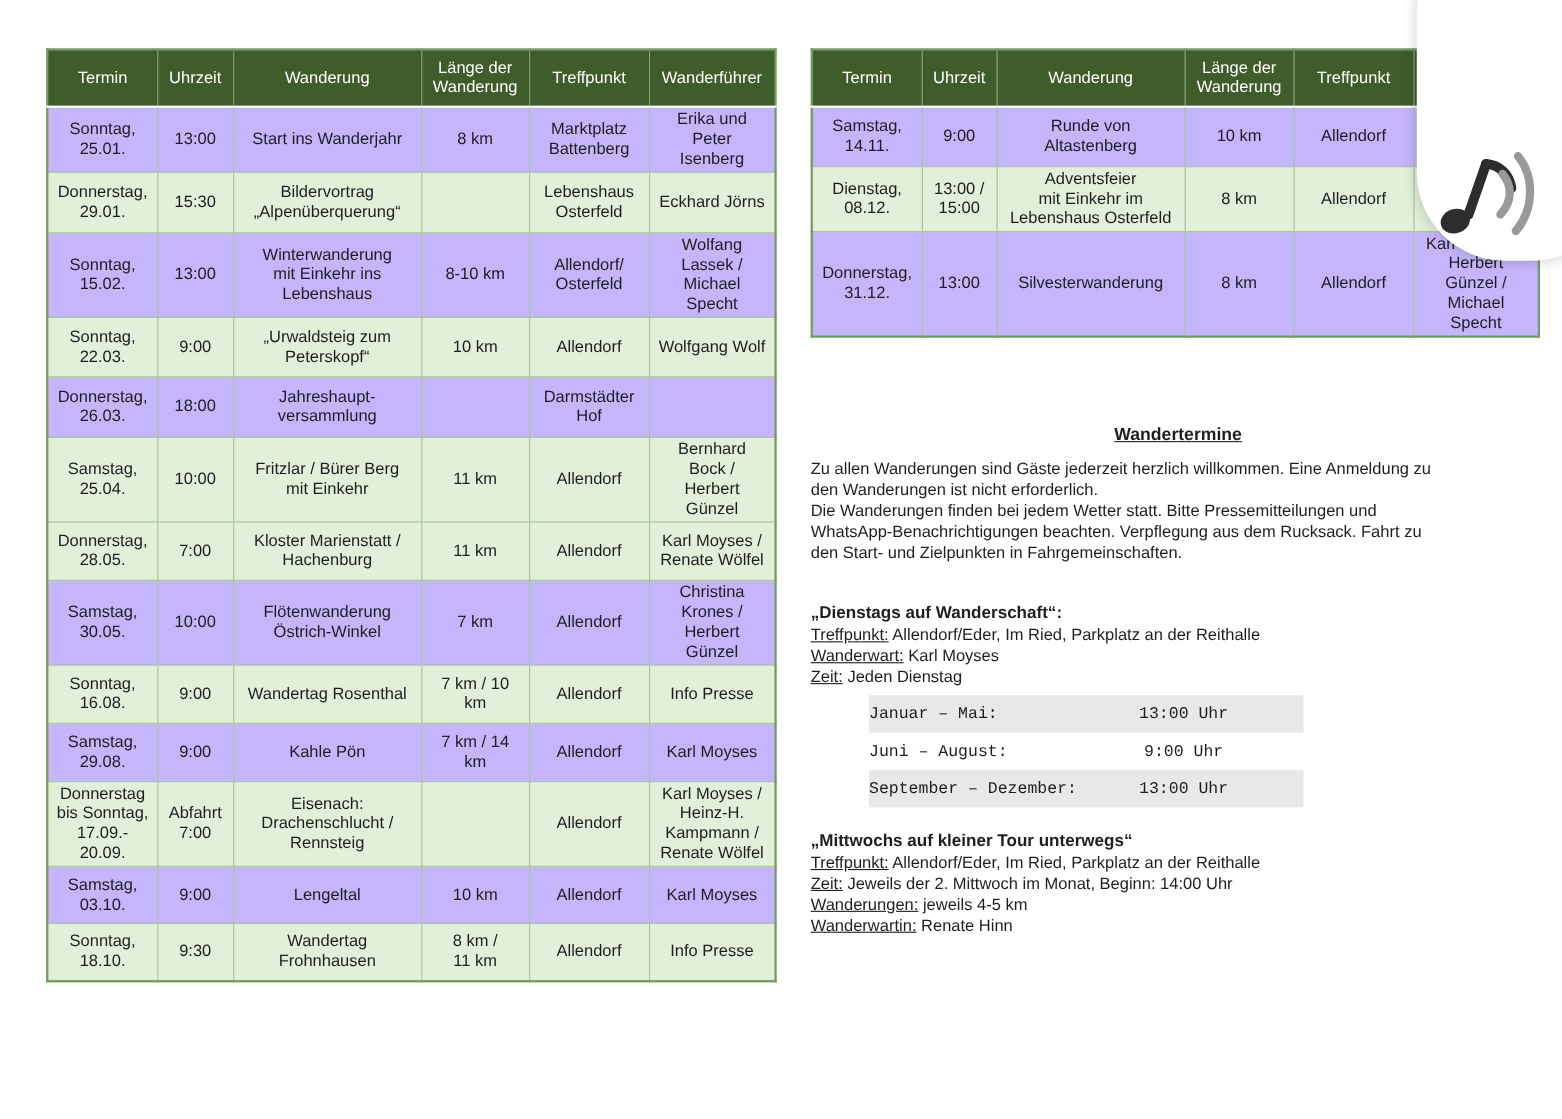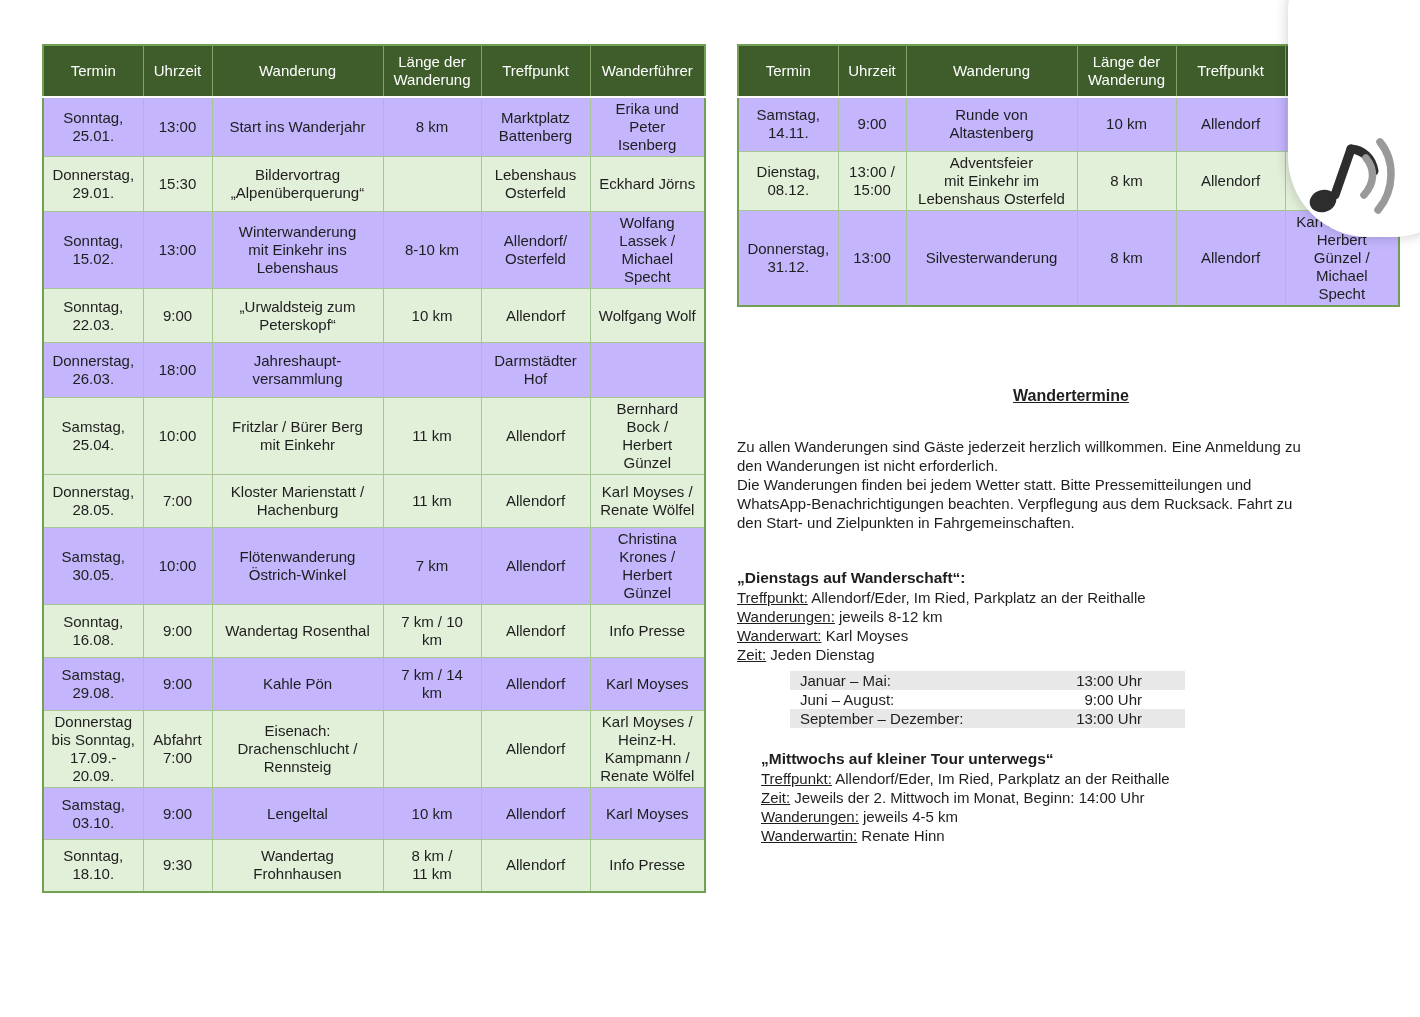--- a/index.html
+++ b/index.html
@@ -27,30 +27,30 @@
     border:1px solid #a6c793;
     white-space:pre-line;text-align:center;vertical-align:middle;
     padding:2px 3px;
   }
   .wtable tr.alt td{background:#e2efd9;}
   #left-table{left:42px;top:44px;width:662px;}
   #right-table{left:737px;top:44px;width:661px;}
 
   
   .info{position:absolute;left:737px;top:386px;width:668px;font-size:15px;line-height:19px;}
-  .info-title{text-align:center;font-weight:bold;font-size:16px;text-decoration:underline;margin-bottom:32px;}
+  .info-title{text-align:center;font-weight:bold;font-size:16px;text-decoration:underline;margin-bottom:12px;}
   .intro{white-space:pre-line;margin:0 0 36px 0;}
   .block-head{font-weight:bold;font-size:15.5px;margin-bottom:1px;}
   .iline .lbl{text-decoration:underline;}
   .iline b{font-weight:normal;}
   .sched{margin:7px 0 0 53px;width:395px;}
-  .srow{display:grid;grid-template-columns:230px 112px 1fr;height:19px;align-items:center;padding-left:10px;box-sizing:border-box;}
+  .srow{display:grid;grid-template-columns:230px 112px 1fr;height:34px;align-items:center;box-sizing:border-box;font-family:Liberation Mono, monospace;}
   .srow.shaded{background:#e8e8e8;}
-  .srow .stime{text-align:right;}
-  .block + .block{margin-top:20px;margin-left:24px;}
+  .srow .stime{text-align:center;}
+  .block + .block{margin-top:20px;}
   #dienstags-block{margin-bottom:0;}
   #mittwochs-block{margin-top:21px;}
 
   
   .audio-overlay{
     position:absolute;left:1288px;top:-50px;width:185px;height:287px;
     background:#ffffff;border-radius:60px 60px 80px 80px;
     box-shadow:0 0 14px rgba(0,0,0,0.20);
     cursor:pointer;
   }
@@ -302,21 +302,20 @@
     <p class="intro">Zu allen Wanderungen sind Gäste jederzeit herzlich willkommen. Eine Anmeldung zu
 den Wanderungen ist nicht erforderlich.
 Die Wanderungen finden bei jedem Wetter statt. Bitte Pressemitteilungen und
 WhatsApp-Benachrichtigungen beachten. Verpflegung aus dem Rucksack. Fahrt zu
 den Start- und Zielpunkten in Fahrgemeinschaften.</p>
 
     <div class="block" id="dienstags-block">
       <div class="block-head">„Dienstags auf Wanderschaft“:</div>
       <div class="lines">
           <div class="iline"><span class="lbl">Treffpunkt:</span> <span>Allendorf/Eder, Im Ried, Parkplatz an der Reithalle</span></div>
-          <div class="iline"><span class="lbl">Wanderungen:</span> <span>jeweils 8-12 km</span></div>
           <div class="iline"><span class="lbl">Wanderwart:</span> <span>Karl Moyses</span></div>
           <div class="iline"><span class="lbl">Zeit:</span> <b>Jeden Dienstag</b></div>
         </div>
       <div class="sched">
           <div class="srow shaded">
             <span>Januar – Mai:</span>
             <span class="stime">13:00 Uhr</span>
             <span></span>
           </div>
           <div class="srow">

